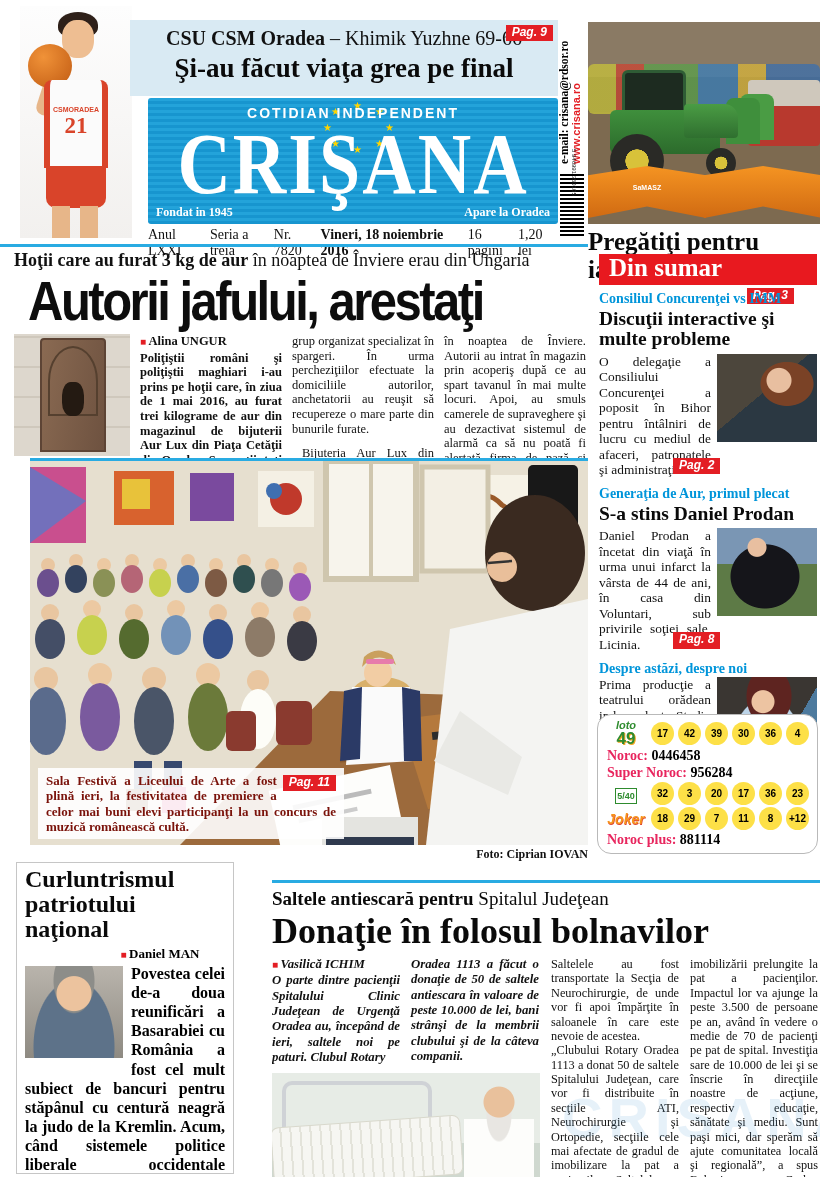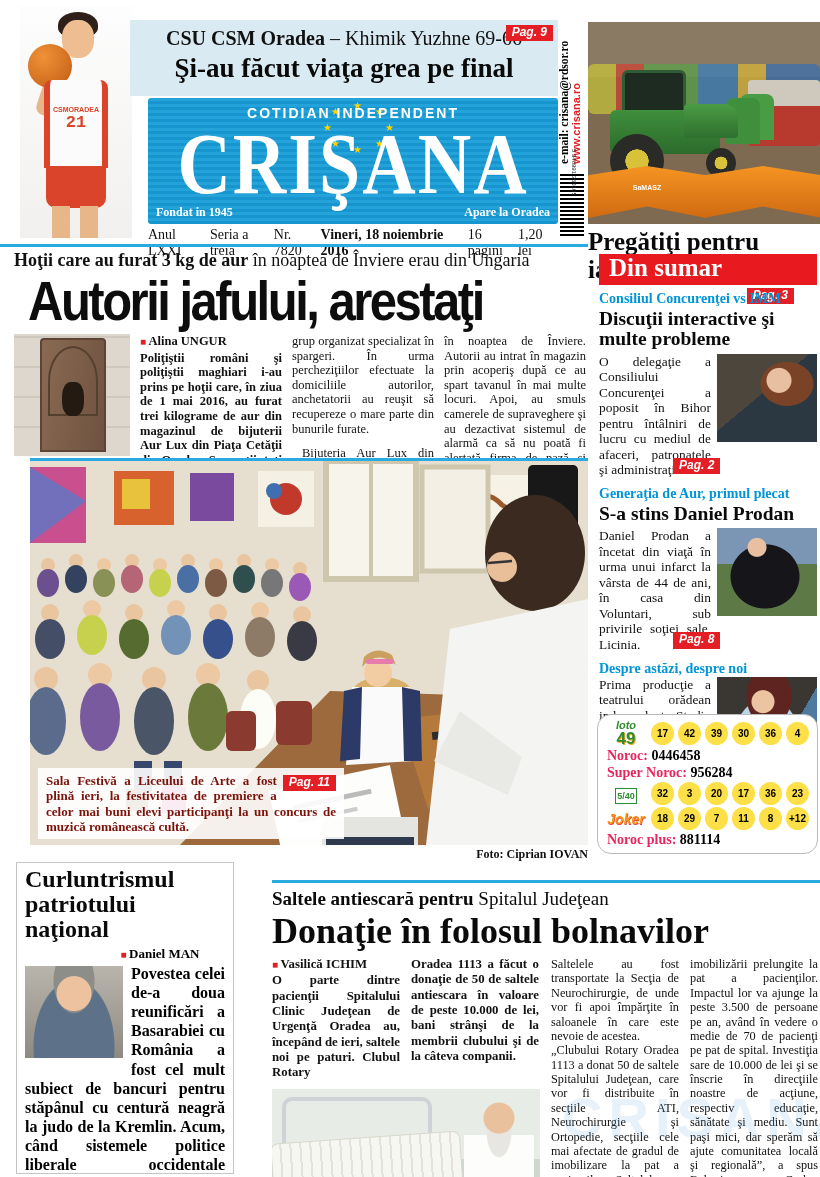--- a/index.html
+++ b/index.html
@@ -11,21 +11,21 @@
     font-size:12px; padding:1px 6px 2px; line-height:1.1; }
 
   
   .player-photo { position:absolute; left:20px; top:6px; width:112px; height:232px; background:linear-gradient(#fdfdfd,#f2f0ee); overflow:hidden; }
   .pp-hair { position:absolute; left:38px; top:6px; width:40px; height:26px; background:#2e2019; border-radius:50% 50% 40% 40%; }
   .pp-head { position:absolute; left:42px; top:14px; width:32px; height:38px; background:#eebe92; border-radius:45%; }
   .pp-ball { position:absolute; left:8px; top:38px; width:44px; height:44px; background:radial-gradient(circle at 35% 30%, #f09238, #c05a12); border-radius:50%; }
   .pp-arm { position:absolute; left:20px; top:70px; width:16px; height:40px; background:#e7b689; border-radius:8px; transform:rotate(18deg); }
   .pp-jersey { position:absolute; left:24px; top:74px; width:64px; height:88px; background:#fbfbfb; border-left:6px solid #d9442a; border-right:6px solid #d9442a; border-radius:8px 8px 0 0; text-align:center; }
   .pp-jersey .pp-team { display:block; margin-top:26px; color:#d9442a; font-family:"Liberation Sans",sans-serif; font-weight:bold; font-size:7px; letter-spacing:0; }
-  .pp-jersey .pp-num { display:block; color:#d9442a; font-family:Liberation Mono, monospace; font-weight:bold; font-size:17px; }
+  .pp-jersey .pp-num { display:block; color:#d9442a; font-family:Liberation Serif, serif; font-weight:bold; font-size:23px; }
   .pp-shorts { position:absolute; left:26px; top:160px; width:60px; height:42px; background:#d9442a; border-radius:0 0 10px 10px; }
   .pp-leg1 { position:absolute; left:32px; top:200px; width:18px; height:32px; background:#e7b689; }
   .pp-leg2 { position:absolute; left:60px; top:200px; width:18px; height:32px; background:#e7b689; }
 
   
   .top-band { position:absolute; left:130px; top:20px; width:428px; height:76px; background:#d9eaf3; }
   .band-line1 { text-align:center; padding-top:7px; font-size:20px; color:#111; }
   .band-line1 b { font-weight:bold; }
   .band-badge { position:absolute; right:5px; top:5px; }
   .band-line2 { text-align:center; font-size:27px; font-weight:bold; margin-top:3px; color:#0a0a0a; }
@@ -144,21 +144,21 @@
 
   
   .donation { position:absolute; left:272px; top:856px; width:548px; height:321px; overflow:hidden;margin-top:24px; }
   .don-rule { height:3px; background:#29abe2; margin-bottom:5px; }
   .don-kicker { font-size:19px; color:#0a0a0a; }
   .don-kicker b { font-weight:bold; }
   .don-head { font-weight:bold; font-size:36px; line-height:1.0; margin:3px 0 8px; color:#0a0a0a; }
   .don-body { display:flex; gap:11px; }
   .don-left { width:268px; flex:0 0 268px; }
   .don-cols { display:flex; gap:11px; }
-  .don-col { width:128px; font-weight:bold; font-size:12.8px; line-height:1.2; text-align:justify; color:#111; }
+  .don-col { width:128px; font-weight:bold; font-size:12.8px; line-height:1.2; text-align:justify; color:#111;font-style:italic; }
   .don-col .byline { margin-bottom:1px; }
   .hospital-photo { position:relative; width:268px; height:116px; margin-top:8px; background:linear-gradient(#e7ece6 0 60%, #cfd8cf 60% 100%); overflow:hidden; }
   .hp-rail { position:absolute; left:10px; top:8px; width:150px; height:46px; border:4px solid #cfd2d6; border-bottom:none; border-radius:10px 10px 0 0; }
   .hp-mattress { position:absolute; left:0px; top:48px; width:190px; height:60px; background:repeating-linear-gradient(90deg,#f6f6f2 0 8px,#e3e3da 8px 10px), #f6f6f2; border-radius:8px; transform:rotate(-4deg); border:1px solid #d8d8cc; }
   .hp-man { position:absolute; right:6px; top:10px; width:70px; height:106px;
     background: radial-gradient(circle at 50% 18%, #e9c19c 0 15px, transparent 16px),
                 radial-gradient(ellipse at 50% 30%, #e8e6e2 0 12px, transparent 13px),
                 linear-gradient(#0000 0 36px, #fdfdfb 36px 100%); }
   .don-col3, .don-col4 { width:128px; font-size:12.3px; line-height:1.17; text-align:justify; color:#111; white-space:pre-line; }
 

